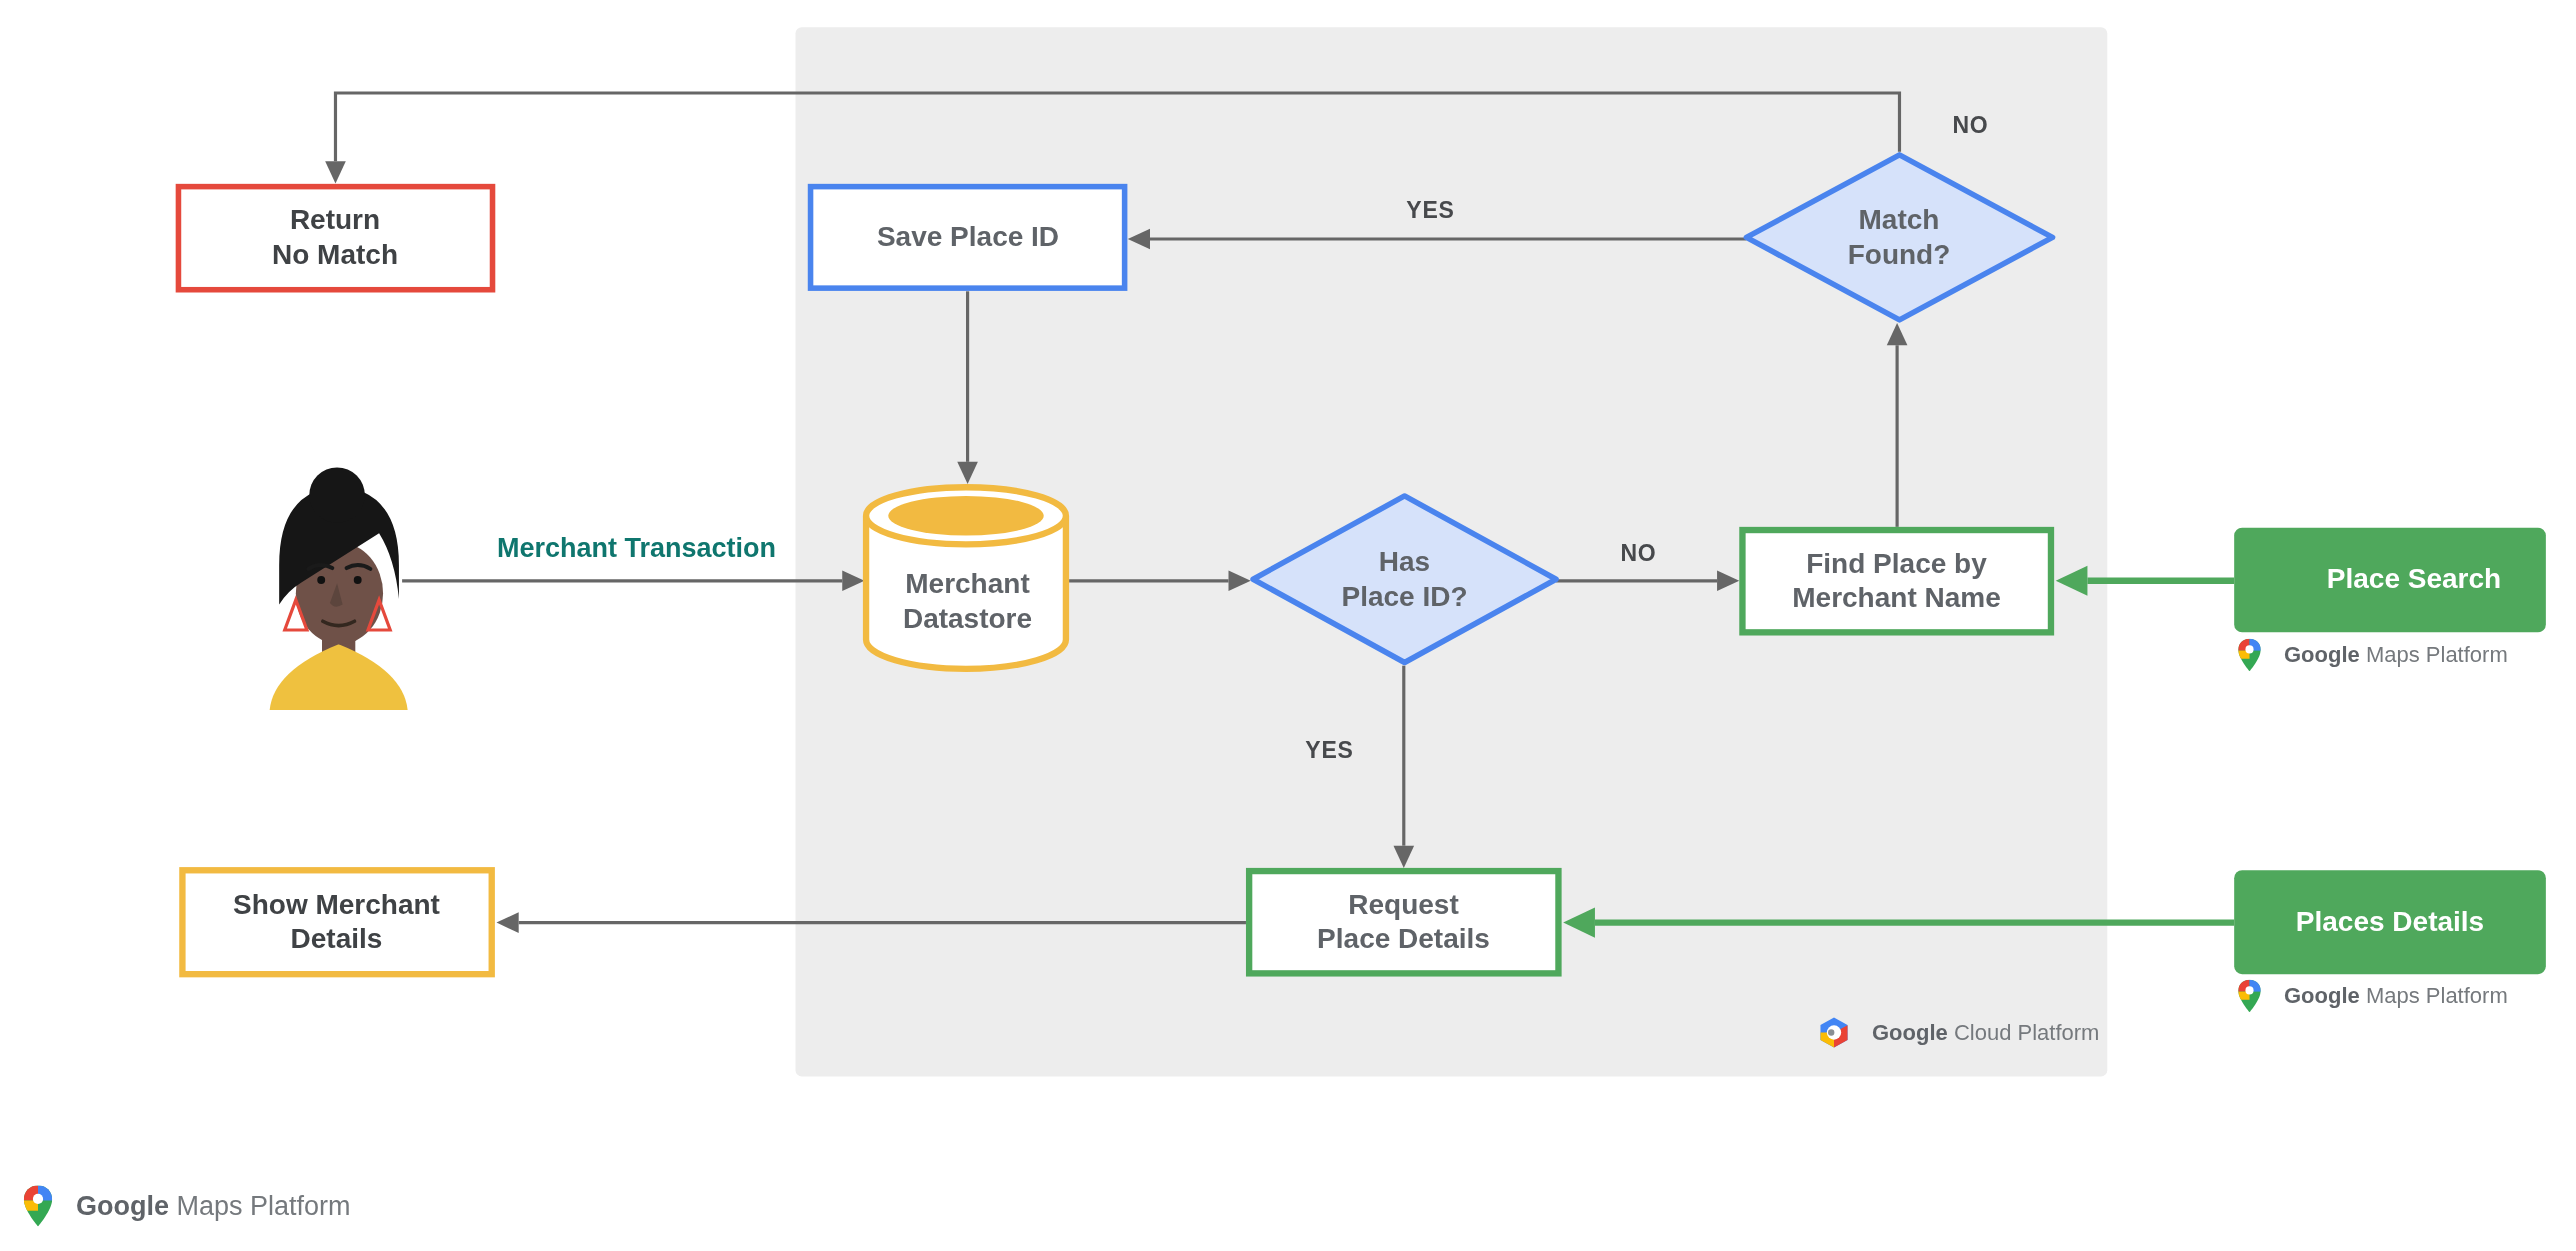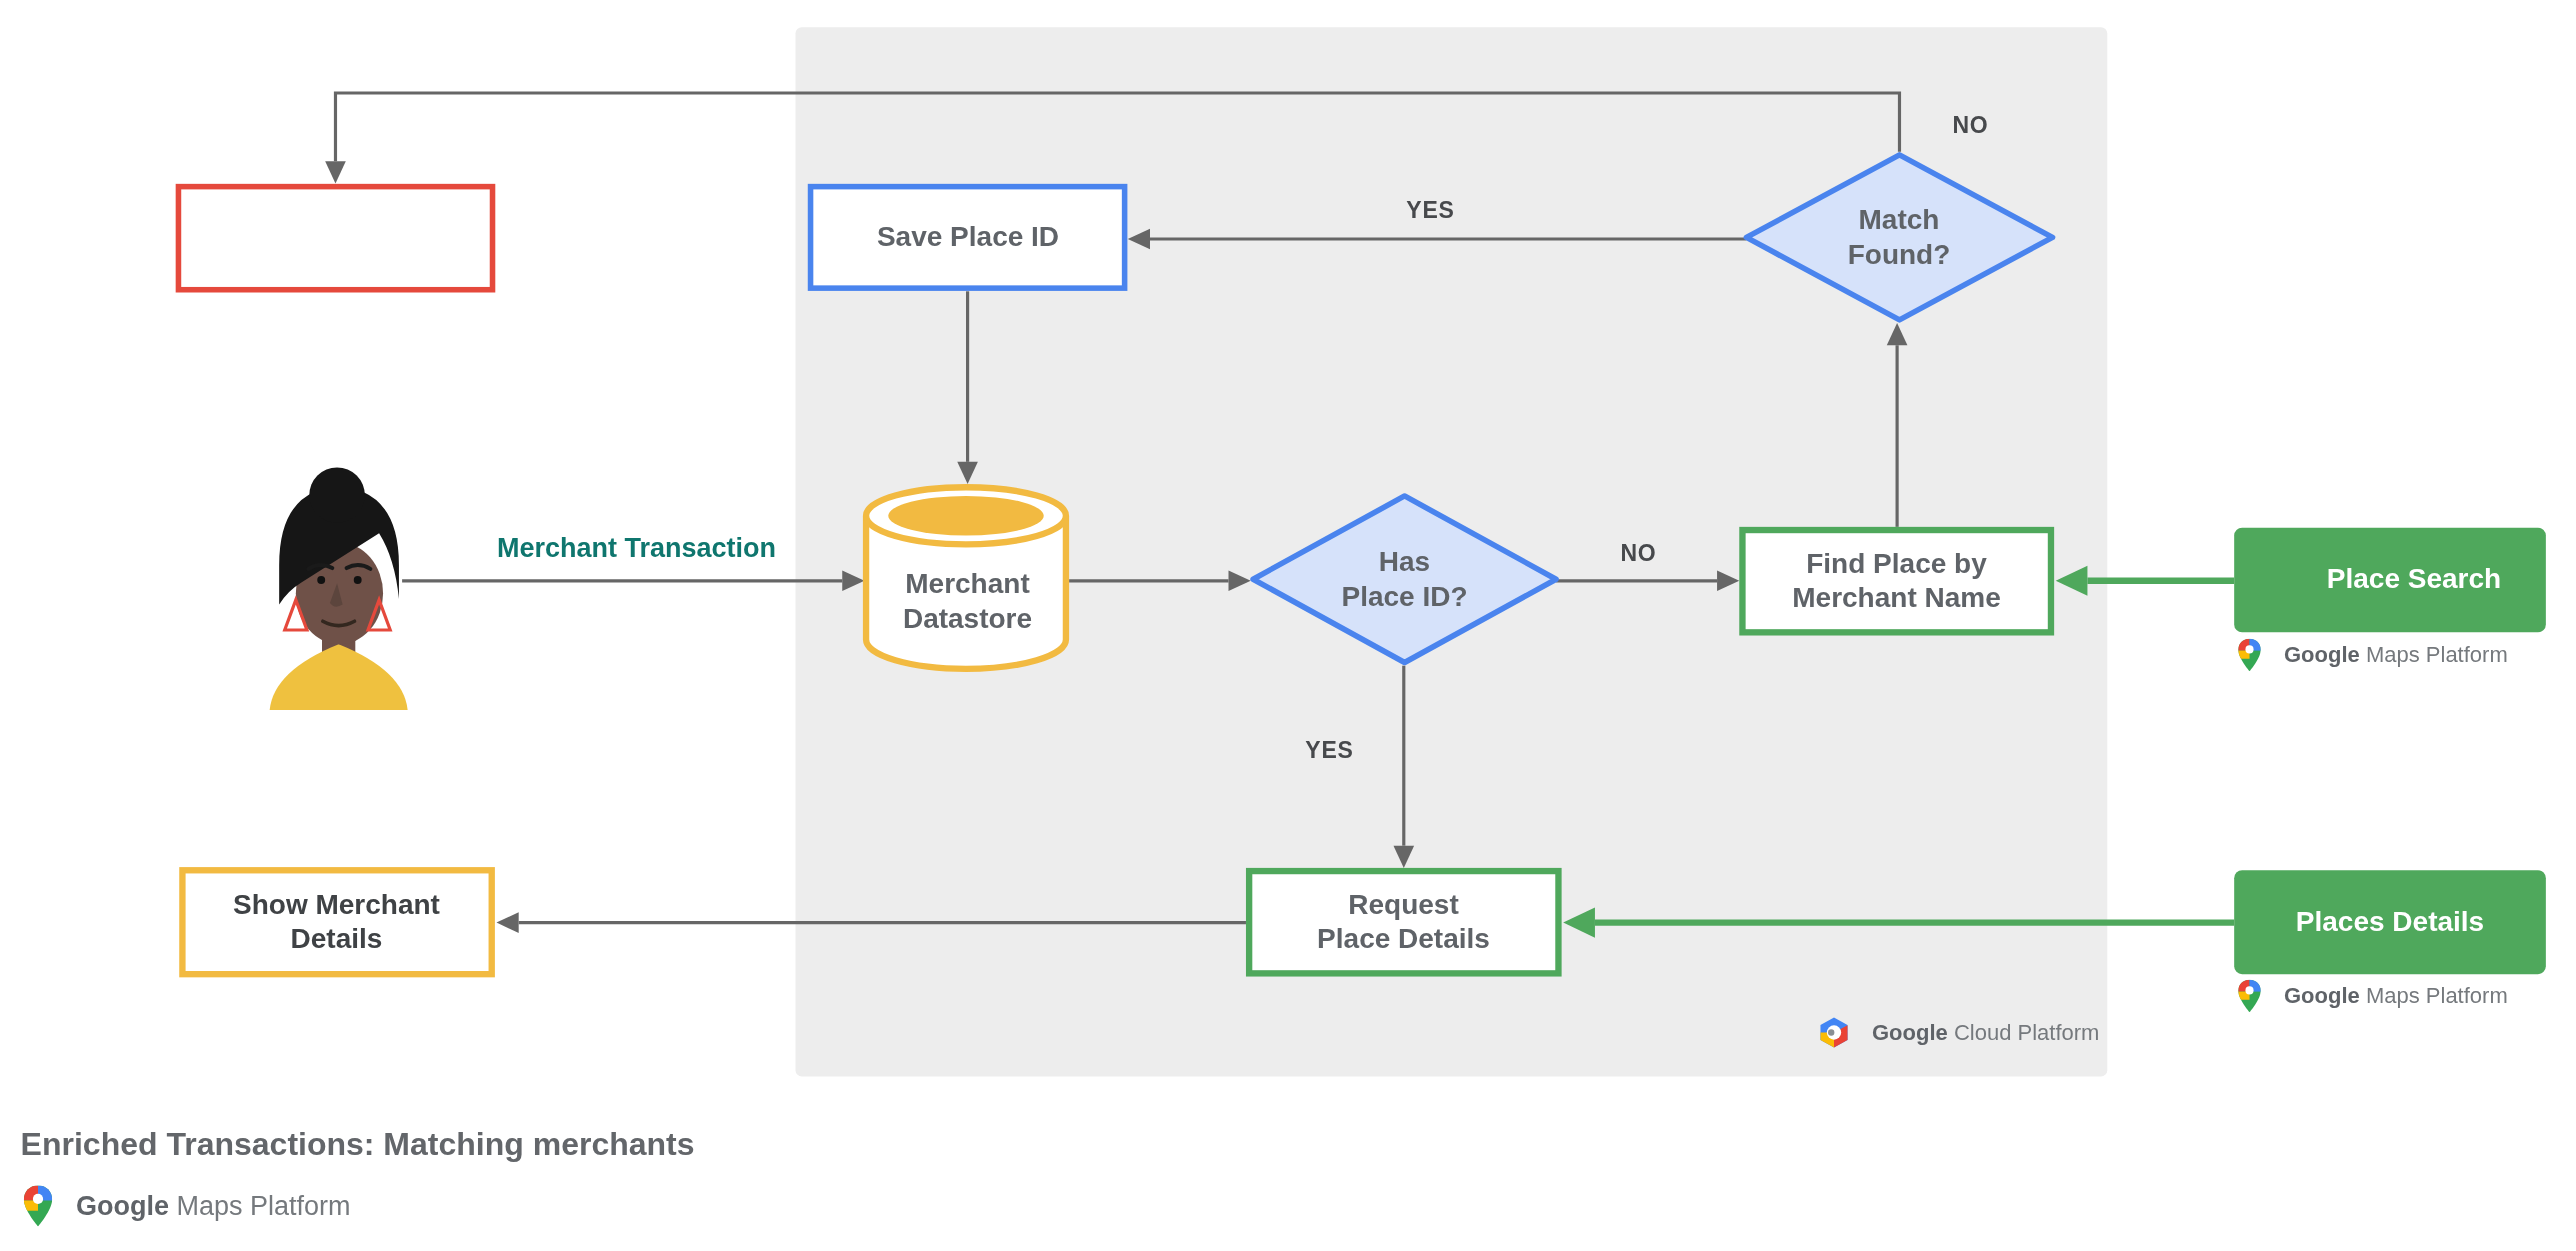--- a/index.html
+++ b/index.html
@@ -120,20 +120,22 @@
       <path d="M 437 716 Q 452 708 467 717" fill="none" stroke="#1a1a1a" stroke-width="5" stroke-linecap="round"></path>
       <circle cx="405" cy="731" r="5" fill="#111111"></circle>
       <circle cx="451" cy="731" r="5" fill="#111111"></circle>
       <path d="M 425 735 L 416 760 Q 422 768 432 762 Z" fill="#5c453d"></path>
       <path d="M 407 783 Q 427 794 447 783" fill="none" stroke="#33271f" stroke-width="4.5" stroke-linecap="round"></path>
       <polygon points="373,756 359,794 387,794" fill="none" stroke="#e5493c" stroke-width="4"></polygon>
       <polygon points="478,756 464,794 492,794" fill="none" stroke="#e5493c" stroke-width="4"></polygon>
     </g>
   </svg>
 
+  <div class="lbl lbl-dark" style="left:178px;top:186px;width:314px;height:103px;">Return
+No Match</div>
   <div class="lbl" style="left:811px;top:186px;width:314px;height:102px;">Save Place ID</div>
   <div class="lbl" style="left:1746px;top:155px;width:306px;height:165px;">Match
 Found?</div>
   <div class="lbl" style="left:866px;top:546px;width:203px;height:111px;">Merchant
 Datastore</div>
   <div class="lbl" style="left:1253px;top:496px;width:303px;height:167px;">Has
 Place ID?</div>
   <div class="lbl" style="left:1742px;top:530px;width:309px;height:102px;">Find Place by
 Merchant Name</div>
   <div class="lbl lbl-white" style="left:2234px;top:527px;width:360px;height:105px;">Place Search</div>
@@ -189,21 +191,20 @@
     <svg width="32" height="35" viewBox="0 0 40 44">
       <polygon points="20,3 37,12.5 37,31.5 20,41 3,31.5 3,12.5" fill="#4285f4"></polygon>
       <polygon points="20,22 37,13 37,31.5 20,41" fill="#ea4335"></polygon>
       <polygon points="20,22 20,41 3,31.5 3,22" fill="#fbbc05"></polygon>
       <circle cx="20" cy="22" r="9" fill="#ffffff"></circle>
       <circle cx="16.5" cy="22" r="4" fill="#8a8f94"></circle>
     </svg>
     <span class="logo-text"><span class="brand">Google</span> <span>Cloud Platform</span></span>
   </div>
 
-  <div id="title">Enriched Transactions: Matching merchants</div>
   <div class="logo-row big" style="left:22px;top:1182px;height:48px;">
     <svg width="32" height="44" viewBox="0 0 40 56">
       <defs>
           <clipPath id="pinC">
             <path d="M20 2 C9 2 2 10 2 20 C2 33 20 54 20 54 C20 54 38 33 38 20 C38 10 31 2 20 2 Z"></path>
           </clipPath>
         </defs>
       <g clip-path="url(#pinC)">
         <rect x="0" y="0" width="40" height="56" fill="#34a853"></rect>
         <rect x="0" y="0" width="20" height="21" fill="#ea4335"></rect>

